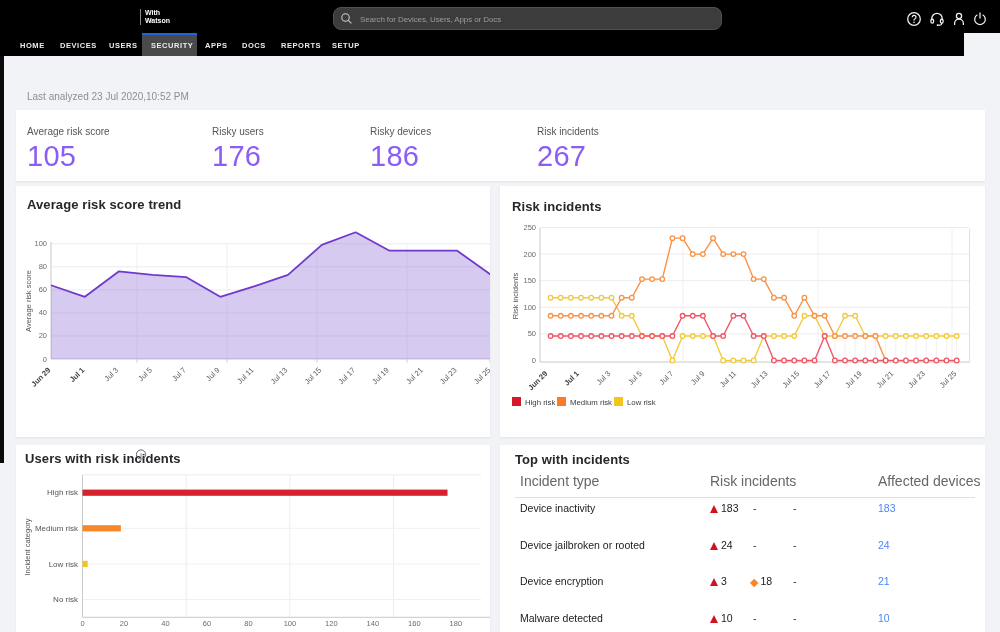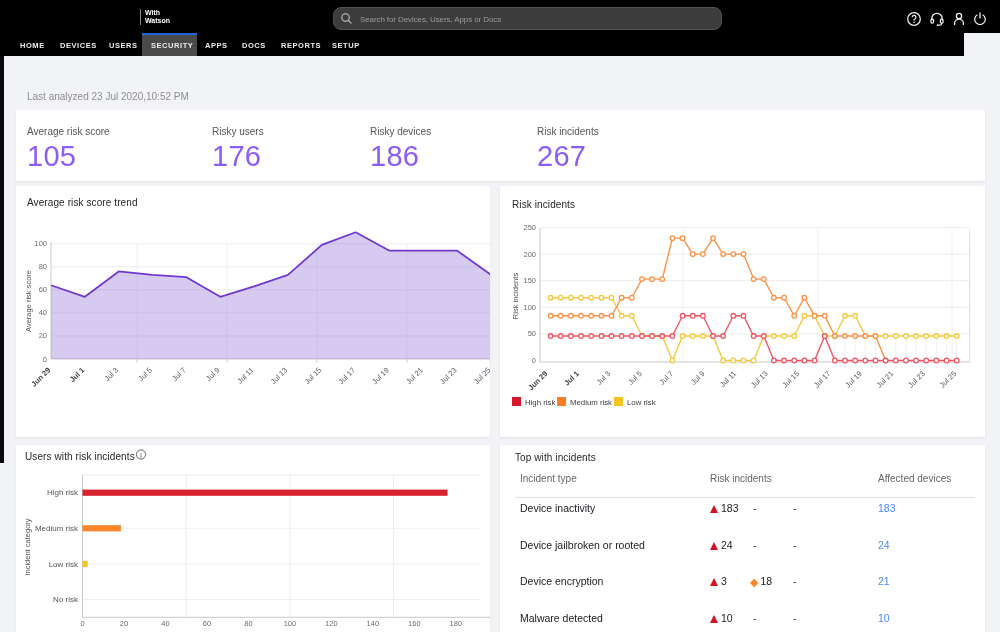--- a/index.html
+++ b/index.html
@@ -12,22 +12,22 @@
 #search span{position:absolute;left:26px;top:6.5px;font-size:8px;color:#9c9c9c;letter-spacing:-0.1px}
 .hic{position:absolute;top:10.5px;width:16px;height:16px}
 .tab{position:absolute;top:7.5px;font-size:7.5px;font-weight:bold;color:#ececec;letter-spacing:0.55px}
 .seltab{position:absolute;left:142px;top:0;width:55px;height:23px;background:#4a4a4a;border-top:2.5px solid #2262dd}
 #lstrip{position:absolute;left:0;top:56px;width:3.5px;height:407px;background:#0a0a0a}
 h1{position:absolute;left:27px;top:69px;font-size:17.5px;font-weight:normal;color:#303036;letter-spacing:0.1px}
 #subt{position:absolute;left:27px;top:90.5px;font-size:10px;color:#8e8e93}
 .card{position:absolute;background:#fff;box-shadow:0 1px 2px rgba(0,0,0,0.07)}
 .mlab{position:absolute;top:16px;font-size:10px;color:#55555a}
 .mnum{position:absolute;top:30px;font-size:29px;color:#8b5cf6;letter-spacing:0.3px}
-.ctitle{position:absolute;font-size:10px;font-weight:normal;color:#26262b;letter-spacing:0.1px}
-.thead{position:absolute;top:28px;font-size:10px;color:#66666b}
+.ctitle{position:absolute;font-size:13px;font-weight:bold;color:#26262b;letter-spacing:0.1px}
+.thead{position:absolute;top:28px;font-size:14px;color:#66666b}
 .trow{position:absolute;left:0;width:399px;height:13px;font-size:10.5px;color:#1b1b21}
 .tname{position:absolute;left:20px}
 .tnum{margin-left:3px}
 .dash{position:absolute;color:#333}
 .tlink{position:absolute;left:378px;color:#4b87f7}
 .tri{display:inline-block;width:0;height:0;border-left:4.5px solid transparent;border-right:4.5px solid transparent;border-bottom:8px solid #cf1322;vertical-align:-1px}
 .dia{display:inline-block;width:6.4px;height:6.4px;background:#f8862b;transform:rotate(45deg);vertical-align:-1px}
 </style></head><body>
 <div id="page">
   <div id="topbar">

